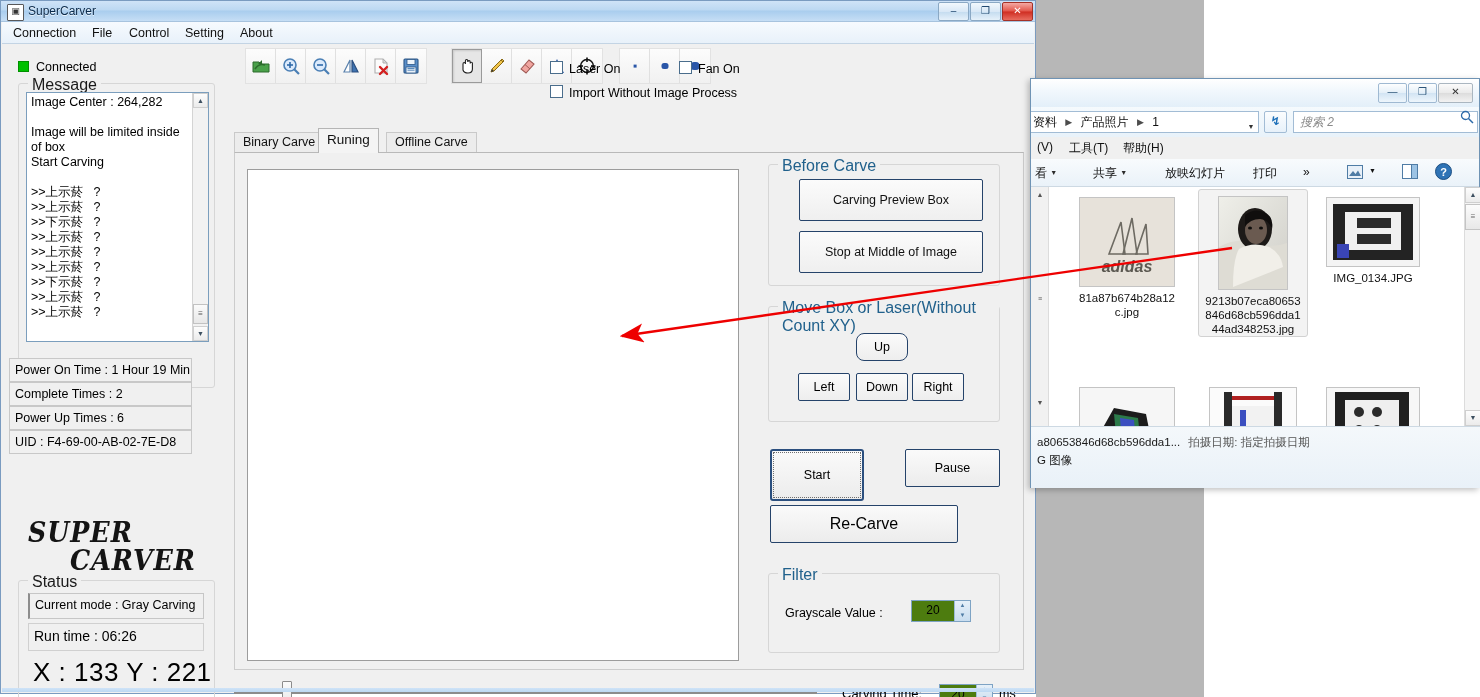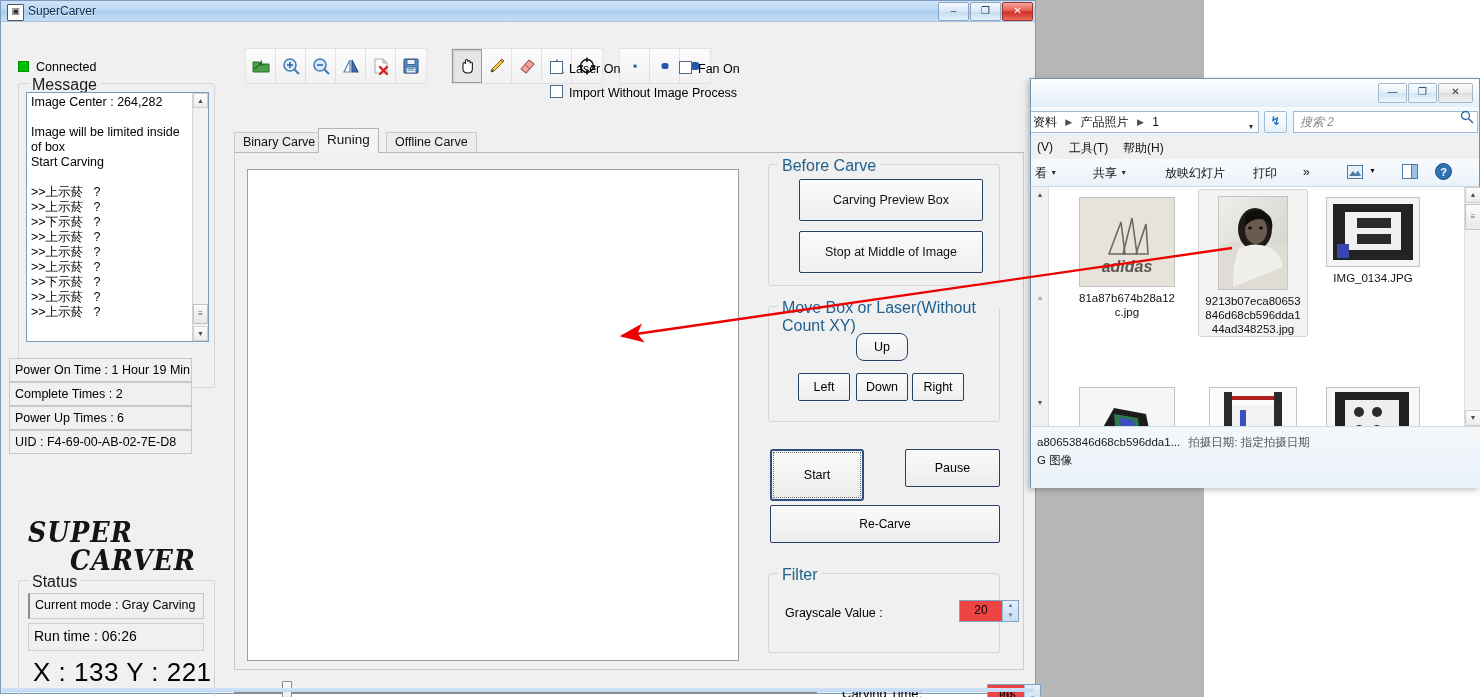--- a/index.html
+++ b/index.html
@@ -207,31 +207,31 @@
     position:absolute;left:1px;top:1px;right:1px;bottom:1px;
     border:1px dotted #6f6f6f;
   }
   #pause-btn{
     position:absolute;left:670px;top:296px;width:95px;height:38px;box-sizing:border-box;
     background:linear-gradient(to bottom,#fafafa,#ececec);
     border:1px solid #25436a;border-radius:2px;
     display:flex;align-items:center;justify-content:center;font-size:12.5px;
   }
   #recarve-btn{
-    position:absolute;left:535px;top:352px;width:230px;height:38px;box-sizing:border-box;
+    position:absolute;left:535px;top:352px;width:188px;height:38px;box-sizing:border-box;
     background:linear-gradient(to bottom,#fafafa,#ececec);
     border:1px solid #25436a;border-radius:2px;
-    display:flex;align-items:center;justify-content:center;font-size:12px;
+    display:flex;align-items:center;justify-content:center;font-size:16px;
   }
 
   #filter-group{left:533px;top:420px;width:232px;height:80px;}
   #gray-label{position:absolute;left:16px;top:32px;font-size:12.5px;}
   .spin{
     position:absolute;box-sizing:border-box;display:flex;
-    border:1px solid #7ea3c4;background:#ef4444;margin-left:48px;
+    border:1px solid #7ea3c4;background:#4d7c0f;
   }
   .spin .val{flex:1;text-align:center;font-size:12px;line-height:18px;color:#000;}
   .spin .arrows{
     width:15px;background:linear-gradient(to bottom,#e6f0f9,#c9ddef);
     border-left:1px solid #9cbcd8;display:flex;flex-direction:column;
   }
   .spin .arrows span{
     flex:1;font-size:6px;line-height:9px;text-align:center;color:#4f7ca5;
   }
 
@@ -388,20 +388,27 @@
   <div id="carver-titlebar">
     <div class="tb-icon">▣</div>
     <div id="carver-title">SuperCarver</div>
     <div class="win-btns">
       <div class="win-btn">–</div>
       <div class="win-btn">❐</div>
       <div class="win-btn close">✕</div>
     </div>
   </div>
 
+  <div id="carver-menubar">
+    <div class="mi" style="left:6px">Connection</div>
+    <div class="mi" style="left:85px">File</div>
+    <div class="mi" style="left:122px">Control</div>
+    <div class="mi" style="left:178px">Setting</div>
+    <div class="mi" style="left:233px">About</div>
+  </div>
 
   <div id="carver-client">
 
     <div id="connected-row">
       <span id="connected-dot"></span><span id="connected-label">Connected</span>
     </div>
 
     <div class="groupbox" id="message-group">
       <div class="gb-title plain">Message</div>
       <div id="message-box">

